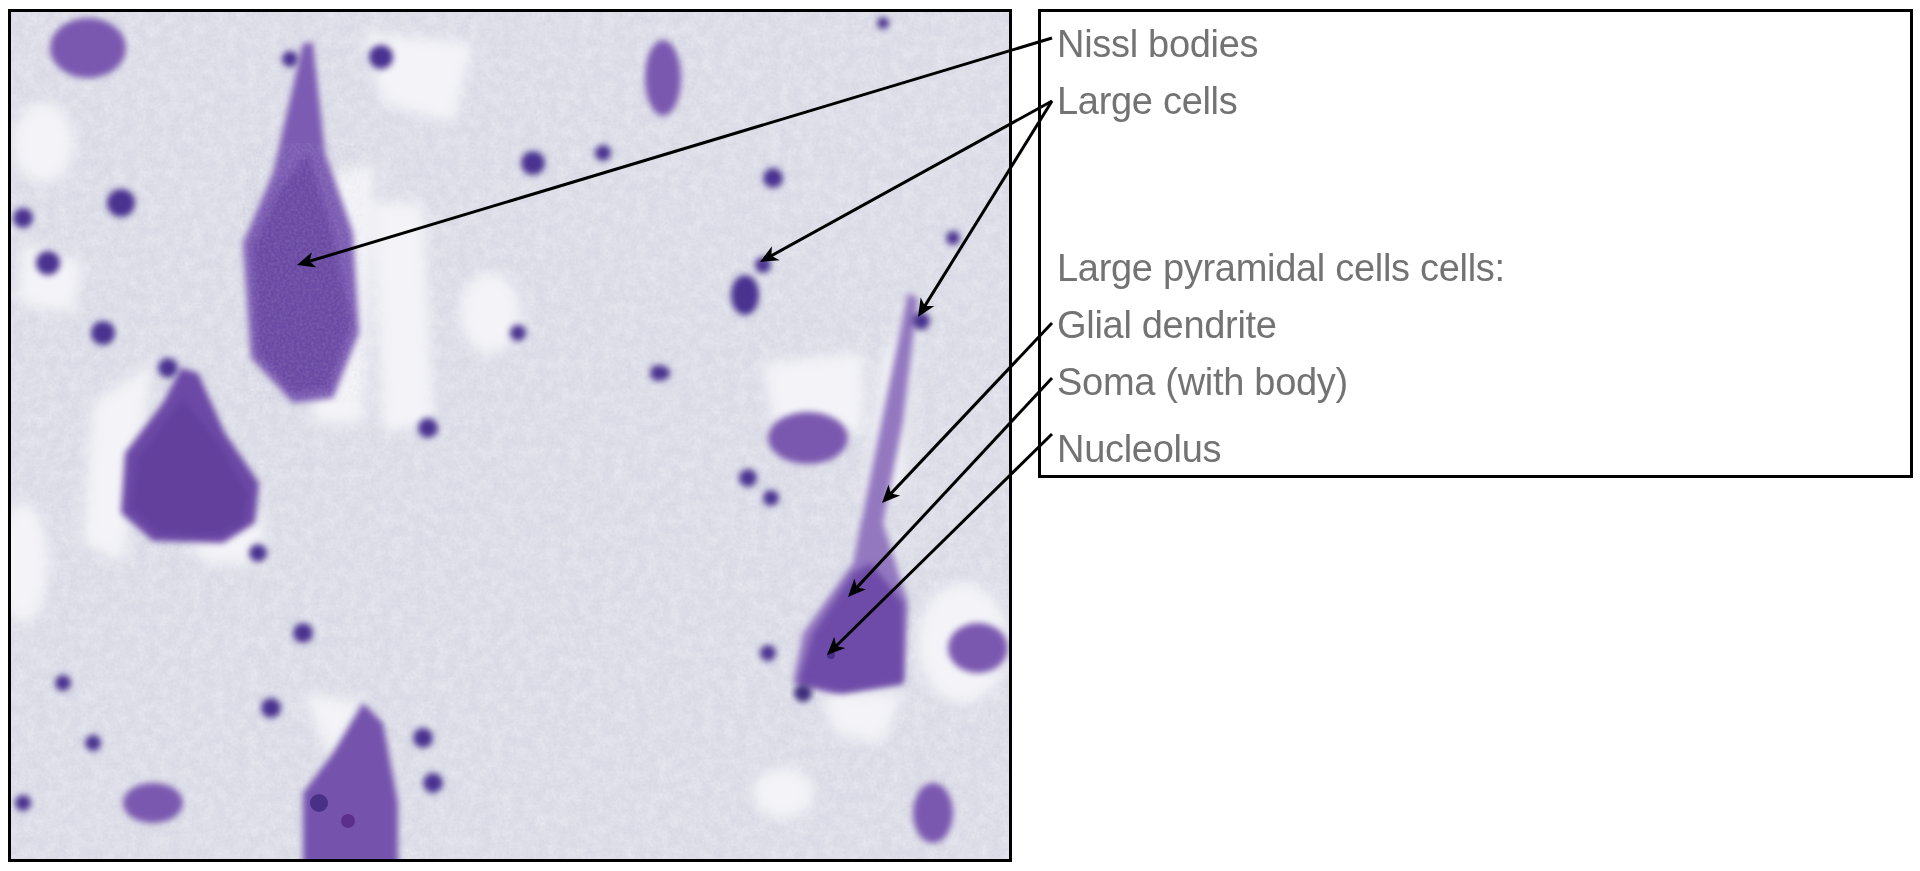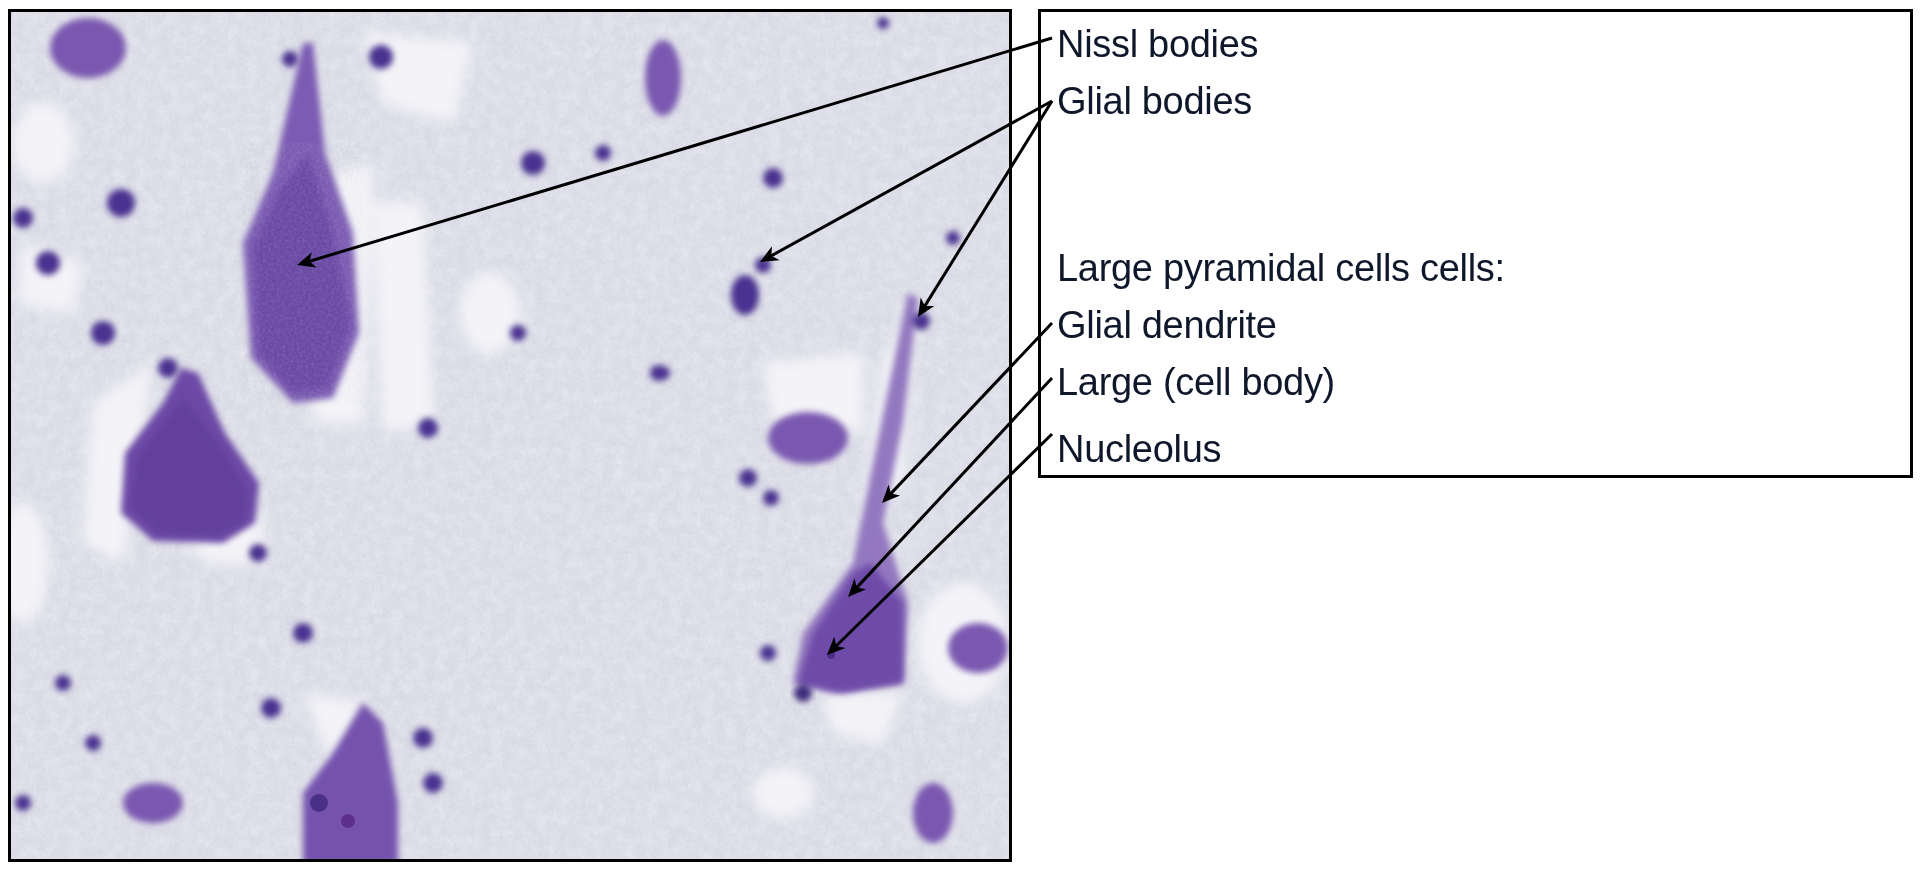--- a/index.html
+++ b/index.html
@@ -3,21 +3,21 @@
 <meta charset="utf-8">
 <style>
   html, body { margin: 0; padding: 0; background: #ffffff; }
   body { width: 1920px; height: 871px; position: relative; overflow: hidden;
          font-family: "Liberation Sans", "DejaVu Sans", sans-serif; }
   #micrograph-frame { position: absolute; left: 8px; top: 9px; width: 1004px; height: 853px;
          box-sizing: border-box; border: 3px solid #000; overflow: hidden; background: #dfe0e9; }
   #micrograph-frame svg { position: absolute; left: 0; top: 0; }
   #label-box { position: absolute; left: 1038px; top: 9px; width: 875px; height: 469px;
          box-sizing: border-box; border: 3px solid #000; background: #fff; }
-  .label { position: absolute; left: 1057px; font-size: 38px; line-height: 44px; color: #0f172a;
+  .label { position: absolute; left: 1057px; font-size: 38px; line-height: 44px; color: #737373;
            white-space: nowrap; letter-spacing: -0.3px; }
   #arrow-layer { position: absolute; left: 0; top: 0; pointer-events: none; }
 </style>
 </head>
 <body>
 
 <div id="micrograph-frame">
   <svg width="1004" height="853" viewBox="8 9 1004 853">
     <defs>
       <filter id="soft" x="-20%" y="-20%" width="140%" height="140%">
@@ -122,24 +122,24 @@
       <circle cx="20" cy="800" r="8"></circle>
       <circle cx="60" cy="680" r="8"></circle>
       <circle cx="660" cy="370" r="7"></circle>
     </g>
   </svg>
 </div>
 
 <div id="label-box"></div>
 
 <div class="label" style="top:22px">Nissl bodies</div>
-<div class="label" style="top:79px">Glial bodies</div>
+<div class="label" style="top:79px">Large cells</div>
 <div class="label" style="top:246px">Large pyramidal cells cells:</div>
 <div class="label" style="top:303px">Glial dendrite</div>
-<div class="label" style="top:360px">Large (cell body)</div>
+<div class="label" style="top:360px">Soma (with body)</div>
 <div class="label" style="top:427px">Nucleolus</div>
 
 <svg id="arrow-layer" width="1920" height="871">
   <defs>
     <marker id="arrowhead" markerWidth="10" markerHeight="10" refX="8" refY="5" orient="auto" markerUnits="userSpaceOnUse">
       <path d="M0 0 L10 5 L0 10 L3 5 Z" fill="#000"></path>
     </marker>
   </defs>
   <g id="arrows">
       <line x1="1052" y1="38" x2="302.7459093377896" y2="263.2724219606911" stroke="#000" stroke-width="3"></line>

